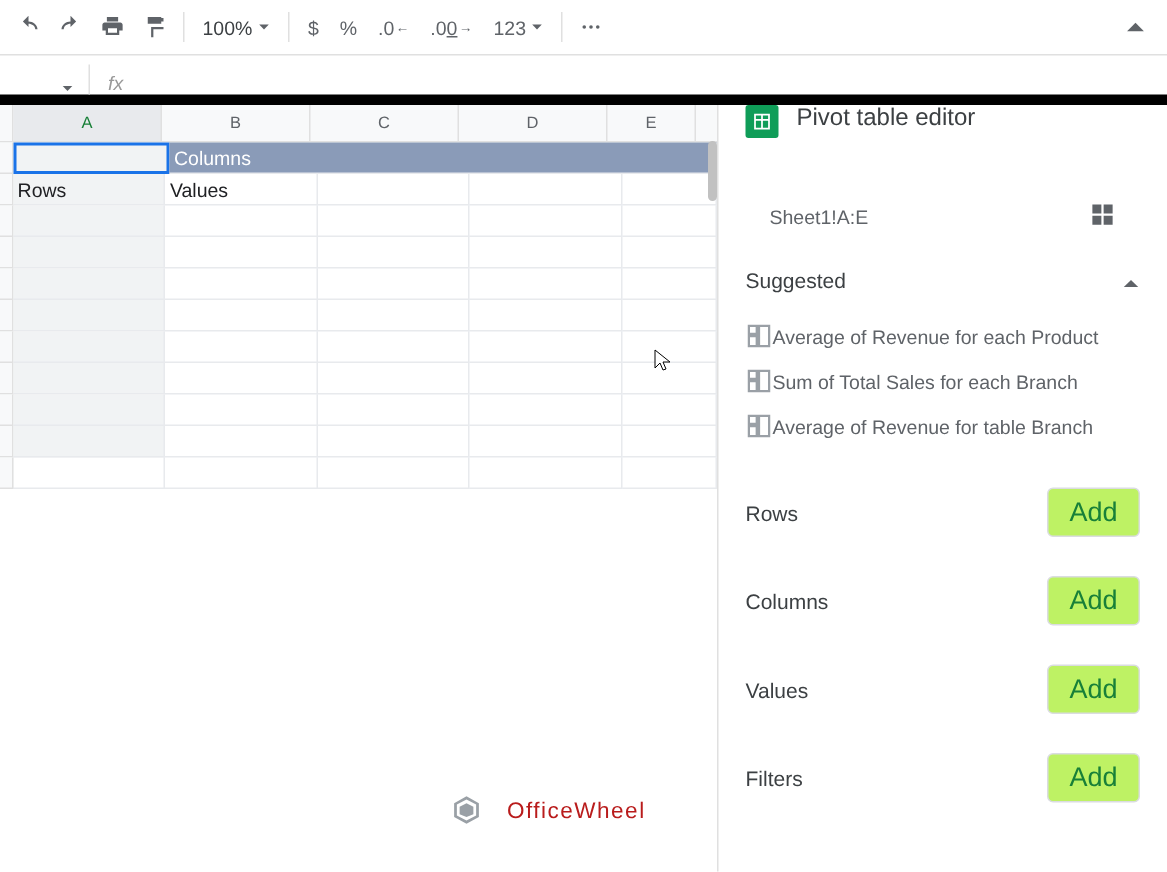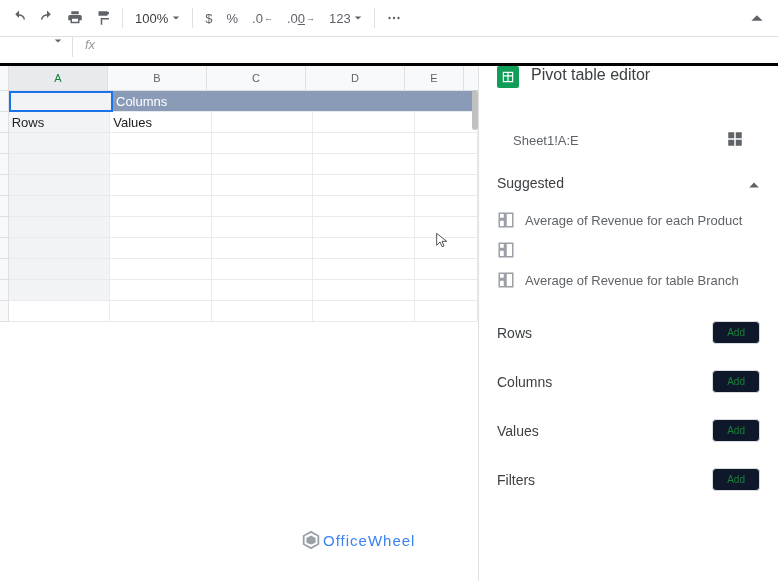--- a/index.html
+++ b/index.html
@@ -3,21 +3,21 @@
 <meta charset="utf-8">
 <style>
 html,body{margin:0;padding:0;font-family:Arial,Helvetica,sans-serif;font-size:13px;color:#202124;background:#fff;width:778px;height:581px;overflow:hidden;position:relative}
 .toolbar{height:36px;border-bottom:1px solid #e0e0e0;display:flex;align-items:center;padding:0 6px;gap:2px}
 .tbtn{width:26px;height:26px;display:flex;align-items:center;justify-content:center;border-radius:3px;color:#5f6368;cursor:pointer}
 .tbtn svg{width:18px;height:18px;fill:#5f6368}
 .tsep{width:1px;height:20px;background:#e0e0e0;margin:0 4px}
 .zoom{display:flex;align-items:center;gap:4px;color:#3c4043;font-size:13px;padding:0 6px;cursor:pointer}
 .fmtbtn{padding:0 6px;height:26px;display:flex;align-items:center;color:#5f6368;cursor:pointer;font-size:13px}
 .collapse{margin-left:auto;width:30px;height:30px;display:flex;align-items:center;justify-content:center;cursor:pointer}
-.fxbar{height:26px;border-bottom:3px solid #000000;display:flex;align-items:flex-start;padding:0 22px}
+.fxbar{height:26px;border-bottom:7px solid #000000;display:flex;align-items:flex-end;padding:0 9px}
 .namebox{width:40px;display:flex;justify-content:flex-end;align-items:center;padding-right:6px}
 .fxlabel{font-style:italic;color:#999;padding:0 8px;font-size:13px}
 .main{display:flex;height:calc(100% - 62px)}
 .sheet{flex:1;position:relative;overflow:hidden}
 .colheads{display:flex;height:24px;background:#f8f9fa;border-bottom:1px solid #e0e0e0}
 .rowhead-corner{width:8px;background:#f8f9fa;border-right:1px solid #e0e0e0}
 .ch{width:98px;text-align:center;line-height:24px;color:#5f6368;font-size:11px;border-right:1px solid #e0e0e0}
 .ch.sel{background:#e8eaed;color:#188038}
 .grid{position:relative}
 .row{display:flex;height:21px}
@@ -32,26 +32,26 @@
 .sp-head{display:flex;gap:12px;height:48px}
 .sp-icon{width:22px;height:22px;background:#0f9d58;display:flex;align-items:center;justify-content:center;border-radius:2px}
 .sp-icon svg{fill:#fff}
 .sp-title{font-size:16px;color:#3c4043}
 .sp-range{display:flex;align-items:center;justify-content:space-between;margin:16px 16px 24px}
 .sp-range-text{font-size:13px;color:#5f6368}
 .sp-range-ic{color:#5f6368;cursor:pointer}
 .sp-section{margin-bottom:6px}
 .sp-sec-head{display:flex;justify-content:space-between;align-items:flex-end;cursor:pointer;margin-bottom:14px}
 .sp-sec-title{font-size:14px;color:#3c4043;font-weight:500}
-.sugg-item{display:flex;align-items:center;gap:10px;padding:6px 0;color:#5f6368;font-size:13px;cursor:pointer}
+.sugg-item{display:flex;align-items:center;padding:6px 0;color:#5f6368;font-size:13px;cursor:pointer}
 .sugg-item svg{fill:#9aa0a6}
 .field-row{display:flex;justify-content:space-between;align-items:center;margin-top:26px}
 .field-label{font-size:14px;color:#3c4043;font-weight:500}
-.addbtn{border:1px solid #dadce0;background:#0f172a;color:#188038;font-weight:500;font-size:10px;padding:5px 14px;border-radius:4px;cursor:pointer}
-.watermark{position:absolute;left:300px;bottom:30px;color:#3b82f6;font-size:15px;display:flex;align-items:center;gap:1px;letter-spacing:1px}
+.addbtn{border:1px solid #dadce0;background:#bef264;color:#188038;font-weight:500;font-size:18px;padding:5px 14px;border-radius:4px;cursor:pointer}
+.watermark{position:absolute;left:300px;bottom:30px;color:#b91c1c;font-size:15px;display:flex;align-items:center;gap:16px;letter-spacing:1px}
 .watermark svg{fill:#9aa0a6}
 .cursor{position:absolute;left:434px;top:232px;pointer-events:none}
 .cursor svg{width:16px;height:16px;fill:#000}
 </style>
 </head>
 <body>
 
 <div class="toolbar">
   <div class="tbtn">
       <svg viewBox="0 0 24 24">
@@ -246,20 +246,21 @@
       <div class="sugg-item">
         <svg width="18" height="18" viewBox="0 0 24 24">
             <path d="M3 3h7v7H3V3zm0 9h7v9H3v-9zm9-9h9v18h-9V3z" fill="none" stroke="#9aa0a6" stroke-width="2"></path>
           </svg>
         <span>Average of Revenue for each Product</span>
       </div>
       <div class="sugg-item">
         <svg width="18" height="18" viewBox="0 0 24 24">
             <path d="M3 3h7v7H3V3zm0 9h7v9H3v-9zm9-9h9v18h-9V3z" fill="none" stroke="#9aa0a6" stroke-width="2"></path>
           </svg>
+        <span>Sum of Total Sales for each Branch</span>
       </div>
       <div class="sugg-item">
         <svg width="18" height="18" viewBox="0 0 24 24">
             <path d="M3 3h7v7H3V3zm0 9h7v9H3v-9zm9-9h9v18h-9V3z" fill="none" stroke="#9aa0a6" stroke-width="2"></path>
           </svg>
         <span>Average of Revenue for table Branch</span>
       </div>
     </div>
 
     <div class="field-row">

